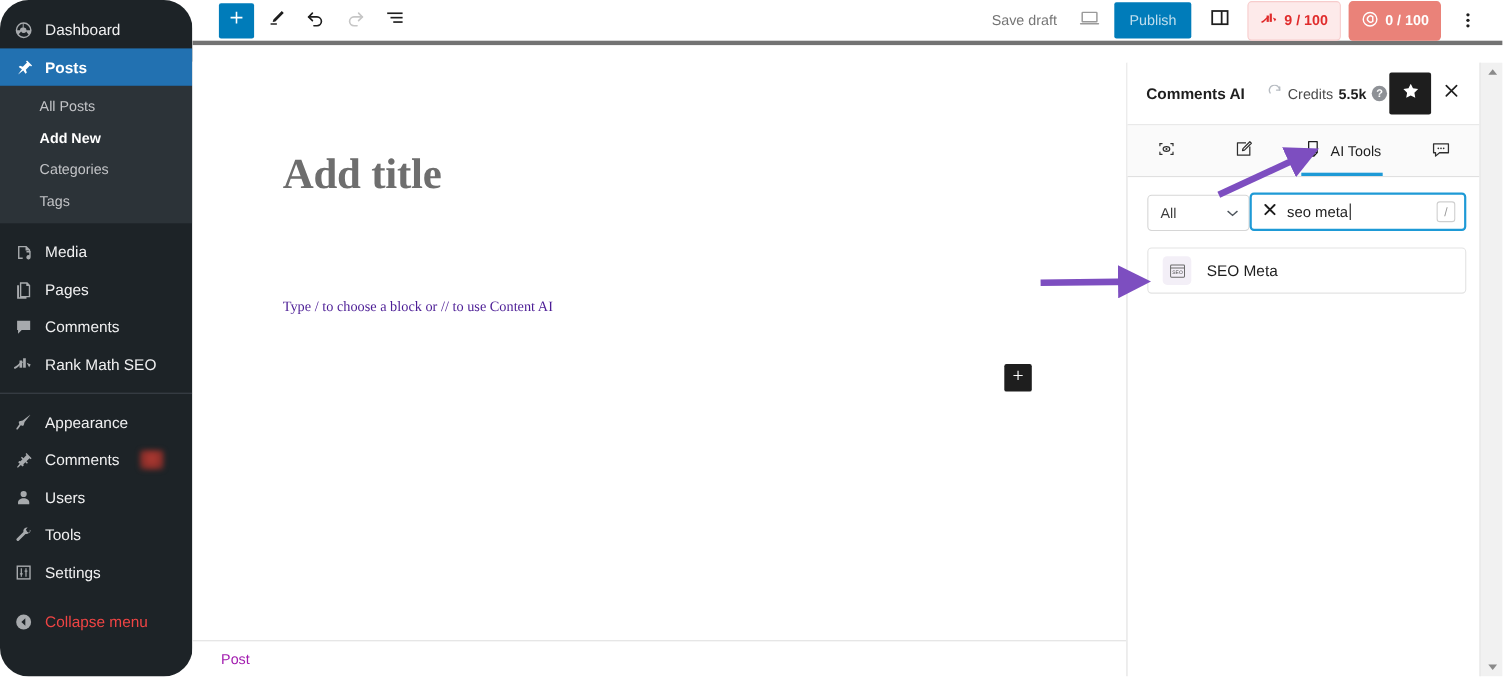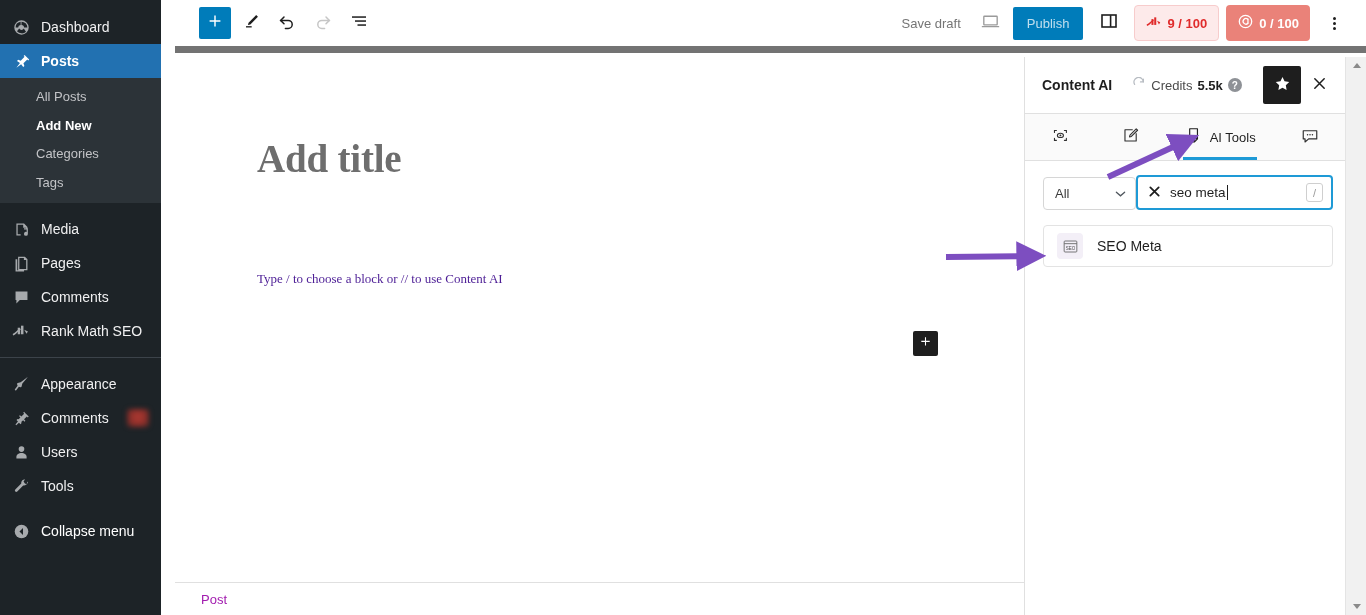--- a/index.html
+++ b/index.html
@@ -6,23 +6,23 @@
   html, body {
     width: 1366px; height: 615px;
     overflow: hidden;
     font-family: "Liberation Sans", sans-serif;
     background: #fff;
   }
   #root { position: relative; width: 1366px; height: 615px; }
 
   
   #adminmenu {
-    position: absolute; left: 0; top: 0; width: 161px; height: 615px;
+    position: absolute; left: 0; top: 0; width: 175px; height: 615px;
     background: #1d2327; color: #f0f0f1;
-    font-size: 14px; overflow: hidden;
+    font-size: 14px; overflow: hidden; border-radius: 26px;
   }
   .menu-top {
     display: flex; align-items: center; gap: 10px;
     height: 34px; padding: 0 12px 0 11px;
     color: #f0f0f1; cursor: pointer; position: relative;
   }
   .menu-top.first { margin-top: 10px; }
   .menu-top .mi { width: 20px; text-align: center; display: flex; align-items: center; justify-content: center; }
   .menu-top .mlabel { line-height: 1; padding-bottom: 1px; }
   .menu-top.current {
@@ -33,38 +33,38 @@
     margin-top: -8px; border: 8px solid transparent;
     border-right-color: #f0f0f1; border-left: 0;
   }
   .submenu { background: #2c3338; padding: 5px 12px 6px 0; }
   .submenu .sub-item {
     padding: 6px 0 7px 36px; font-size: 13px; color: #c3c4c7; cursor: pointer;
     line-height: 1.2;
   }
   .submenu .sub-item.cur { color: #fff; font-weight: 700; }
   .menu-sep { height: 1px; background: #3c434a; margin: 9px 0; }
-  .menu-dim { color: #ffffff; }
+  .menu-dim { color: #ef4444; }
   .plug-badge {
     display: inline-block; width: 22px; height: 18px; margin-left: 8px;
     border-radius: 3px;
     background: radial-gradient(circle at 50% 45%, #b03a32 0%, #8d2f2a 55%, rgba(120,45,40,0.45) 100%);
     filter: blur(2.4px);
     vertical-align: middle;
   }
   .wp-icon svg { display: block; }
 
   
   #editor {
     position: absolute; left: 175px; top: 0; right: 0; bottom: 0;
     background: #fff;
   }
   #edit-toolbar {
-    position: absolute; left: 0; top: 0; right: 0; height: 53px;
-    background: #fff; border-bottom: 7px solid #737373;
+    position: absolute; left: 0; top: 0; right: 0; height: 41px;
+    background: #fff; border-bottom: 4px solid #737373;
     display: flex; align-items: center;
   }
   .tb-left { display: flex; align-items: center; gap: 4px; padding-left: 24px; }
   .tb-sq {
     width: 32px; height: 32px; display: flex; align-items: center; justify-content: center;
     cursor: pointer; border-radius: 2px;
   }
   .tb-add { background: #007cba; }
   .tb-right {
     margin-left: auto; display: flex; align-items: center; gap: 0; padding-right: 14px;
@@ -323,20 +323,30 @@
 
     <div class="menu-top">
       <span class="mi wp-icon">
         <svg width="17" height="17" viewBox="0 0 20 20" fill="#a7aaad">
           <path d="M16.6 4.2a3.9 3.9 0 01-4.6 4.6l-7 7a1.6 1.6 0 11-2.3-2.3l7-7a3.9 3.9 0 014.6-4.6L12.4 3.9l1.3 2.4 2.4 1.3 1.5-2.3-1 -1.1z"></path>
         </svg>
       </span>
       <span class="mlabel">Tools</span>
     </div>
 
+    <div class="menu-top">
+      <span class="mi wp-icon">
+        <svg width="17" height="17" viewBox="0 0 20 20" fill="none" stroke="#a7aaad" stroke-width="1.5">
+          <rect x="3.2" y="3.2" width="13.6" height="13.6"></rect>
+          <path d="M7.5 5.5v9M12.5 5.5v9" stroke-width="1.3"></path>
+          <path d="M6 11.5h3M11 8.5h3" stroke-width="1.3"></path>
+        </svg>
+      </span>
+      <span class="mlabel">Settings</span>
+    </div>
 
     <div class="menu-top" style="margin-top:11px">
       <span class="mi wp-icon">
         <svg width="17" height="17" viewBox="0 0 20 20" fill="#a7aaad">
           <circle cx="10" cy="10" r="8"></circle>
           <path d="M11.8 6L7.6 10l4.2 4z" fill="#1d2327"></path>
         </svg>
       </span>
       <span class="mlabel menu-dim">Collapse menu</span>
     </div>
@@ -453,21 +463,21 @@
       </div>
     </div>
 
     <div id="statusbar">
       <span>Post</span>
     </div>
 
     <aside id="ai-panel">
 
       <div class="ai-head">
-        <span class="ai-title">Content AI</span>
+        <span class="ai-title">Comments AI</span>
         <span class="ai-credits">
           <span>
             <svg width="14" height="14" viewBox="0 0 18 18" fill="none" stroke="#b7bcc2" stroke-width="1.6" stroke-linecap="round">
               <path d="M14.5 6.2A6 6 0 103.4 9.6"></path>
               <path d="M14.6 2.6v3.7h-3.7"></path>
             </svg>
           </span>
           <span>Credits</span>
           <b>5.5k</b>
           <span class="help-dot">?</span>

